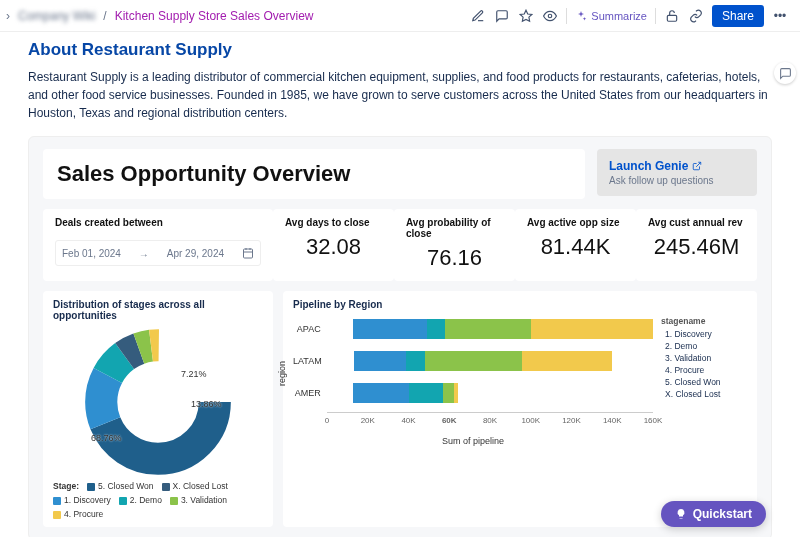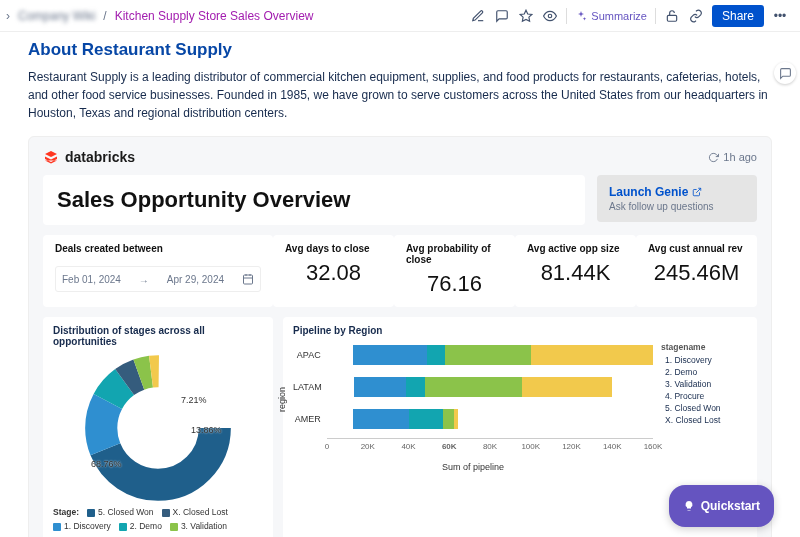--- a/index.html
+++ b/index.html
@@ -58,21 +58,21 @@
   .bar-stack { display:flex; height:20px; }
   .bar-seg { height:100%; }
   .bar-axis { border-top:1px solid #ccc; margin-left:34px; position:relative; height:24px; }
   .tick { position:absolute; font-size:8px; color:#666; transform:translateX(-50%); top:3px; }
   .axis-title { text-align:center; font-size:9px; color:#333; }
   .y-title { position:absolute; left:-6px; top:60px; transform:rotate(-90deg); transform-origin:left bottom; font-size:9px; color:#333; }
   .bar-legend { width:86px; font-size:8.5px; }
   .bar-legend .hdr { font-weight:600; margin-bottom:3px; color:#555;}
   .bar-legend .row { display:flex; align-items:center; gap:4px; margin-bottom:2px; }
 
-  .quickstart { position:fixed; bottom:10px; right:26px; background:#6554C0; color:#fff; border-radius:16px; padding:14px 14px; font-size:12px; font-weight:600; display:flex; align-items:center; gap:6px; box-shadow:0 2px 8px rgba(0,0,0,.2); cursor:pointer;}
+  .quickstart { position:fixed; bottom:10px; right:34px; background:#6554C0; color:#fff; border-radius:16px; padding:6px 14px; font-size:12px; font-weight:600; display:flex; align-items:center; gap:6px; box-shadow:0 2px 8px rgba(0,0,0,.2); cursor:pointer;}
 
   svg { display:block; }
 </style>
 </head>
 <body>
 
 <div class="topbar">
   <span class="chev">›</span>
   <span class="bc-gray">Company Wiki</span>
   <span class="bc-sep">/</span>
@@ -129,35 +129,20 @@
   <div class="comment-float">
       <svg width="13" height="13" viewBox="0 0 24 24" fill="none" stroke="currentColor" stroke-width="2">
         <path d="M21 15a2 2 0 0 1-2 2H7l-4 4V5a2 2 0 0 1 2-2h14a2 2 0 0 1 2 2z"></path>
       </svg>
     </div>
 
   <h1 class="section">About Restaurant Supply</h1>
   <p class="intro">Restaurant Supply is a leading distributor of commercial kitchen equipment, supplies, and food products for restaurants, cafeterias, hotels, and other food service businesses. Founded in 1985, we have grown to serve customers across the United States from our headquarters in Houston, Texas and regional distribution centers.</p>
 
   <div class="dash">
-    <div class="dash-head">
-      <div class="db-logo">
-        <svg width="16" height="16" viewBox="0 0 32 32" fill="#ff3621">
-            <path d="M16 4 4 10l12 6 12-6zM4 15l12 6 12-6v5l-12 6-12-6zM4 23l12 6 12-6"></path>
-          </svg>
-        <span>databricks</span>
-      </div>
-      <div class="db-head-right">
-        <svg width="11" height="11" viewBox="0 0 24 24" fill="none" stroke="currentColor" stroke-width="2">
-            <path d="M23 4v6h-6"></path>
-            <path d="M20.49 15a9 9 0 1 1-2.12-9.36L23 10"></path>
-          </svg>
-        <span>1h ago</span>
-      </div>
-    </div>
 
     <div class="title-row">
       <div class="title-card">Sales Opportunity Overview</div>
       <div class="genie-card">
         <div class="genie-link">
           <span>Launch Genie</span>
           <svg width="10" height="10" viewBox="0 0 24 24" fill="none" stroke="currentColor" stroke-width="2">
               <path d="M18 13v6a2 2 0 0 1-2 2H5a2 2 0 0 1-2-2V8a2 2 0 0 1 2-2h6"></path>
               <polyline points="15 3 21 3 21 9"></polyline>
               <line x1="10" y1="14" x2="21" y2="3"></line>

